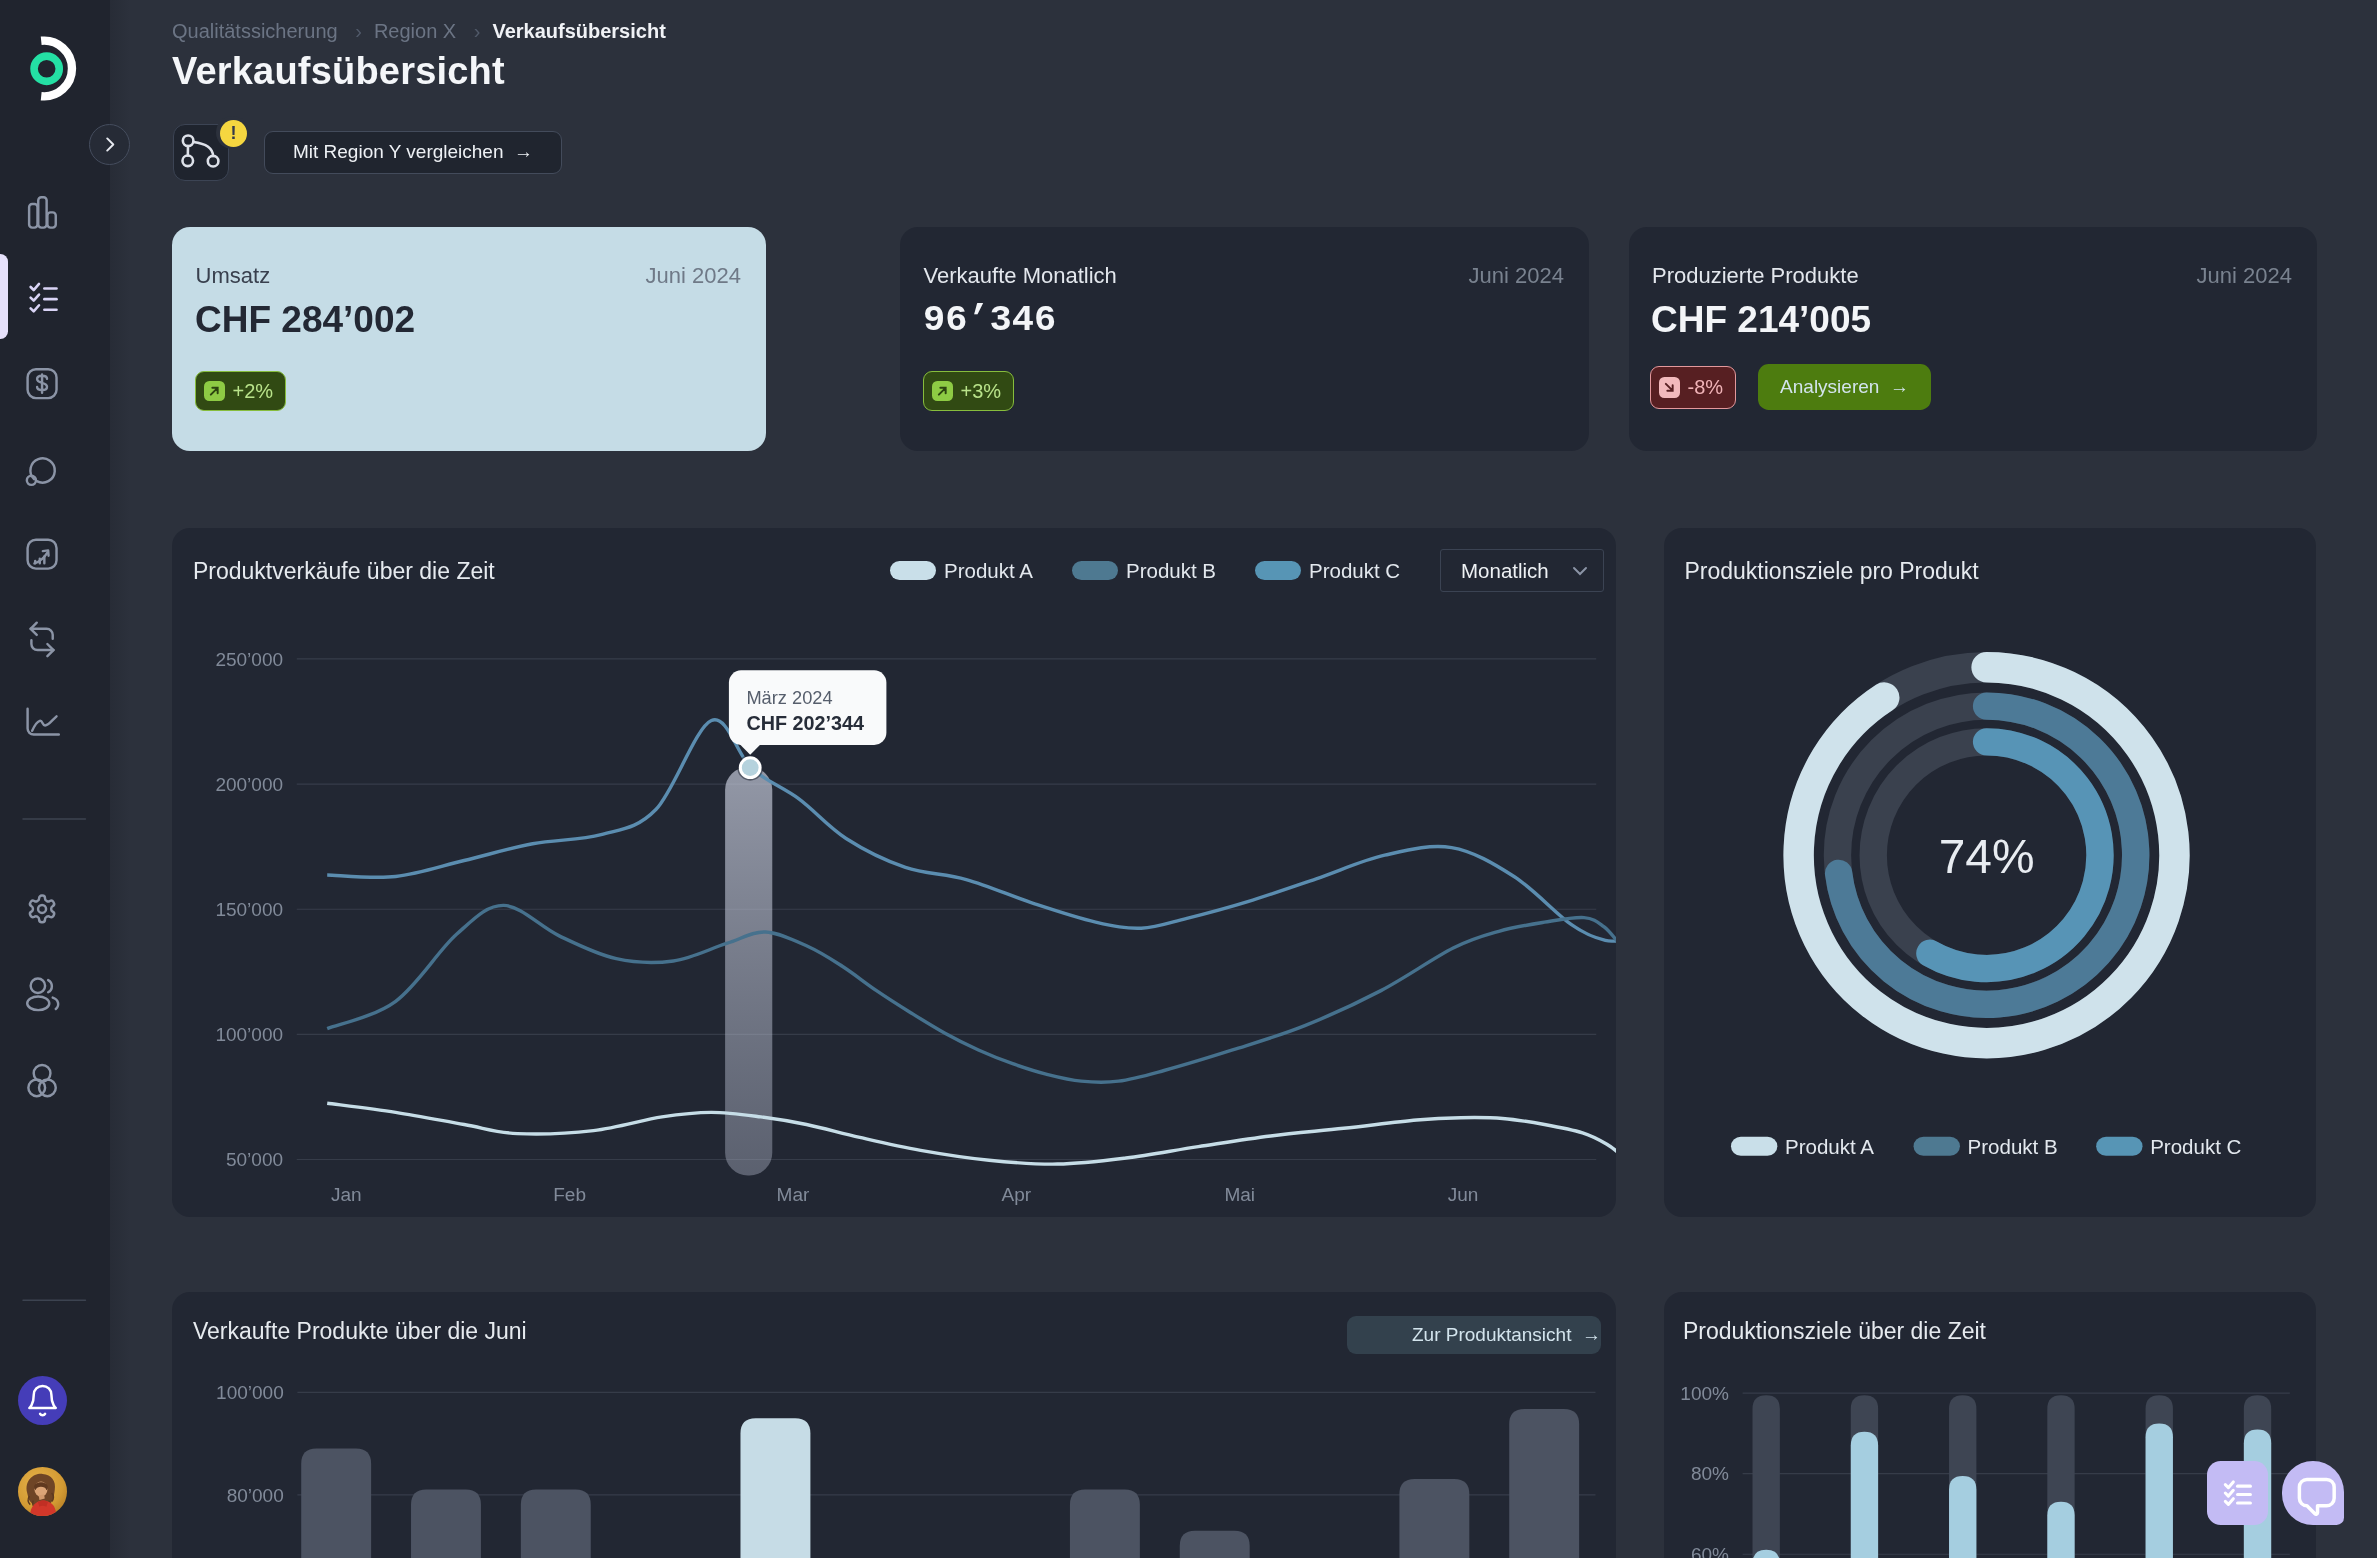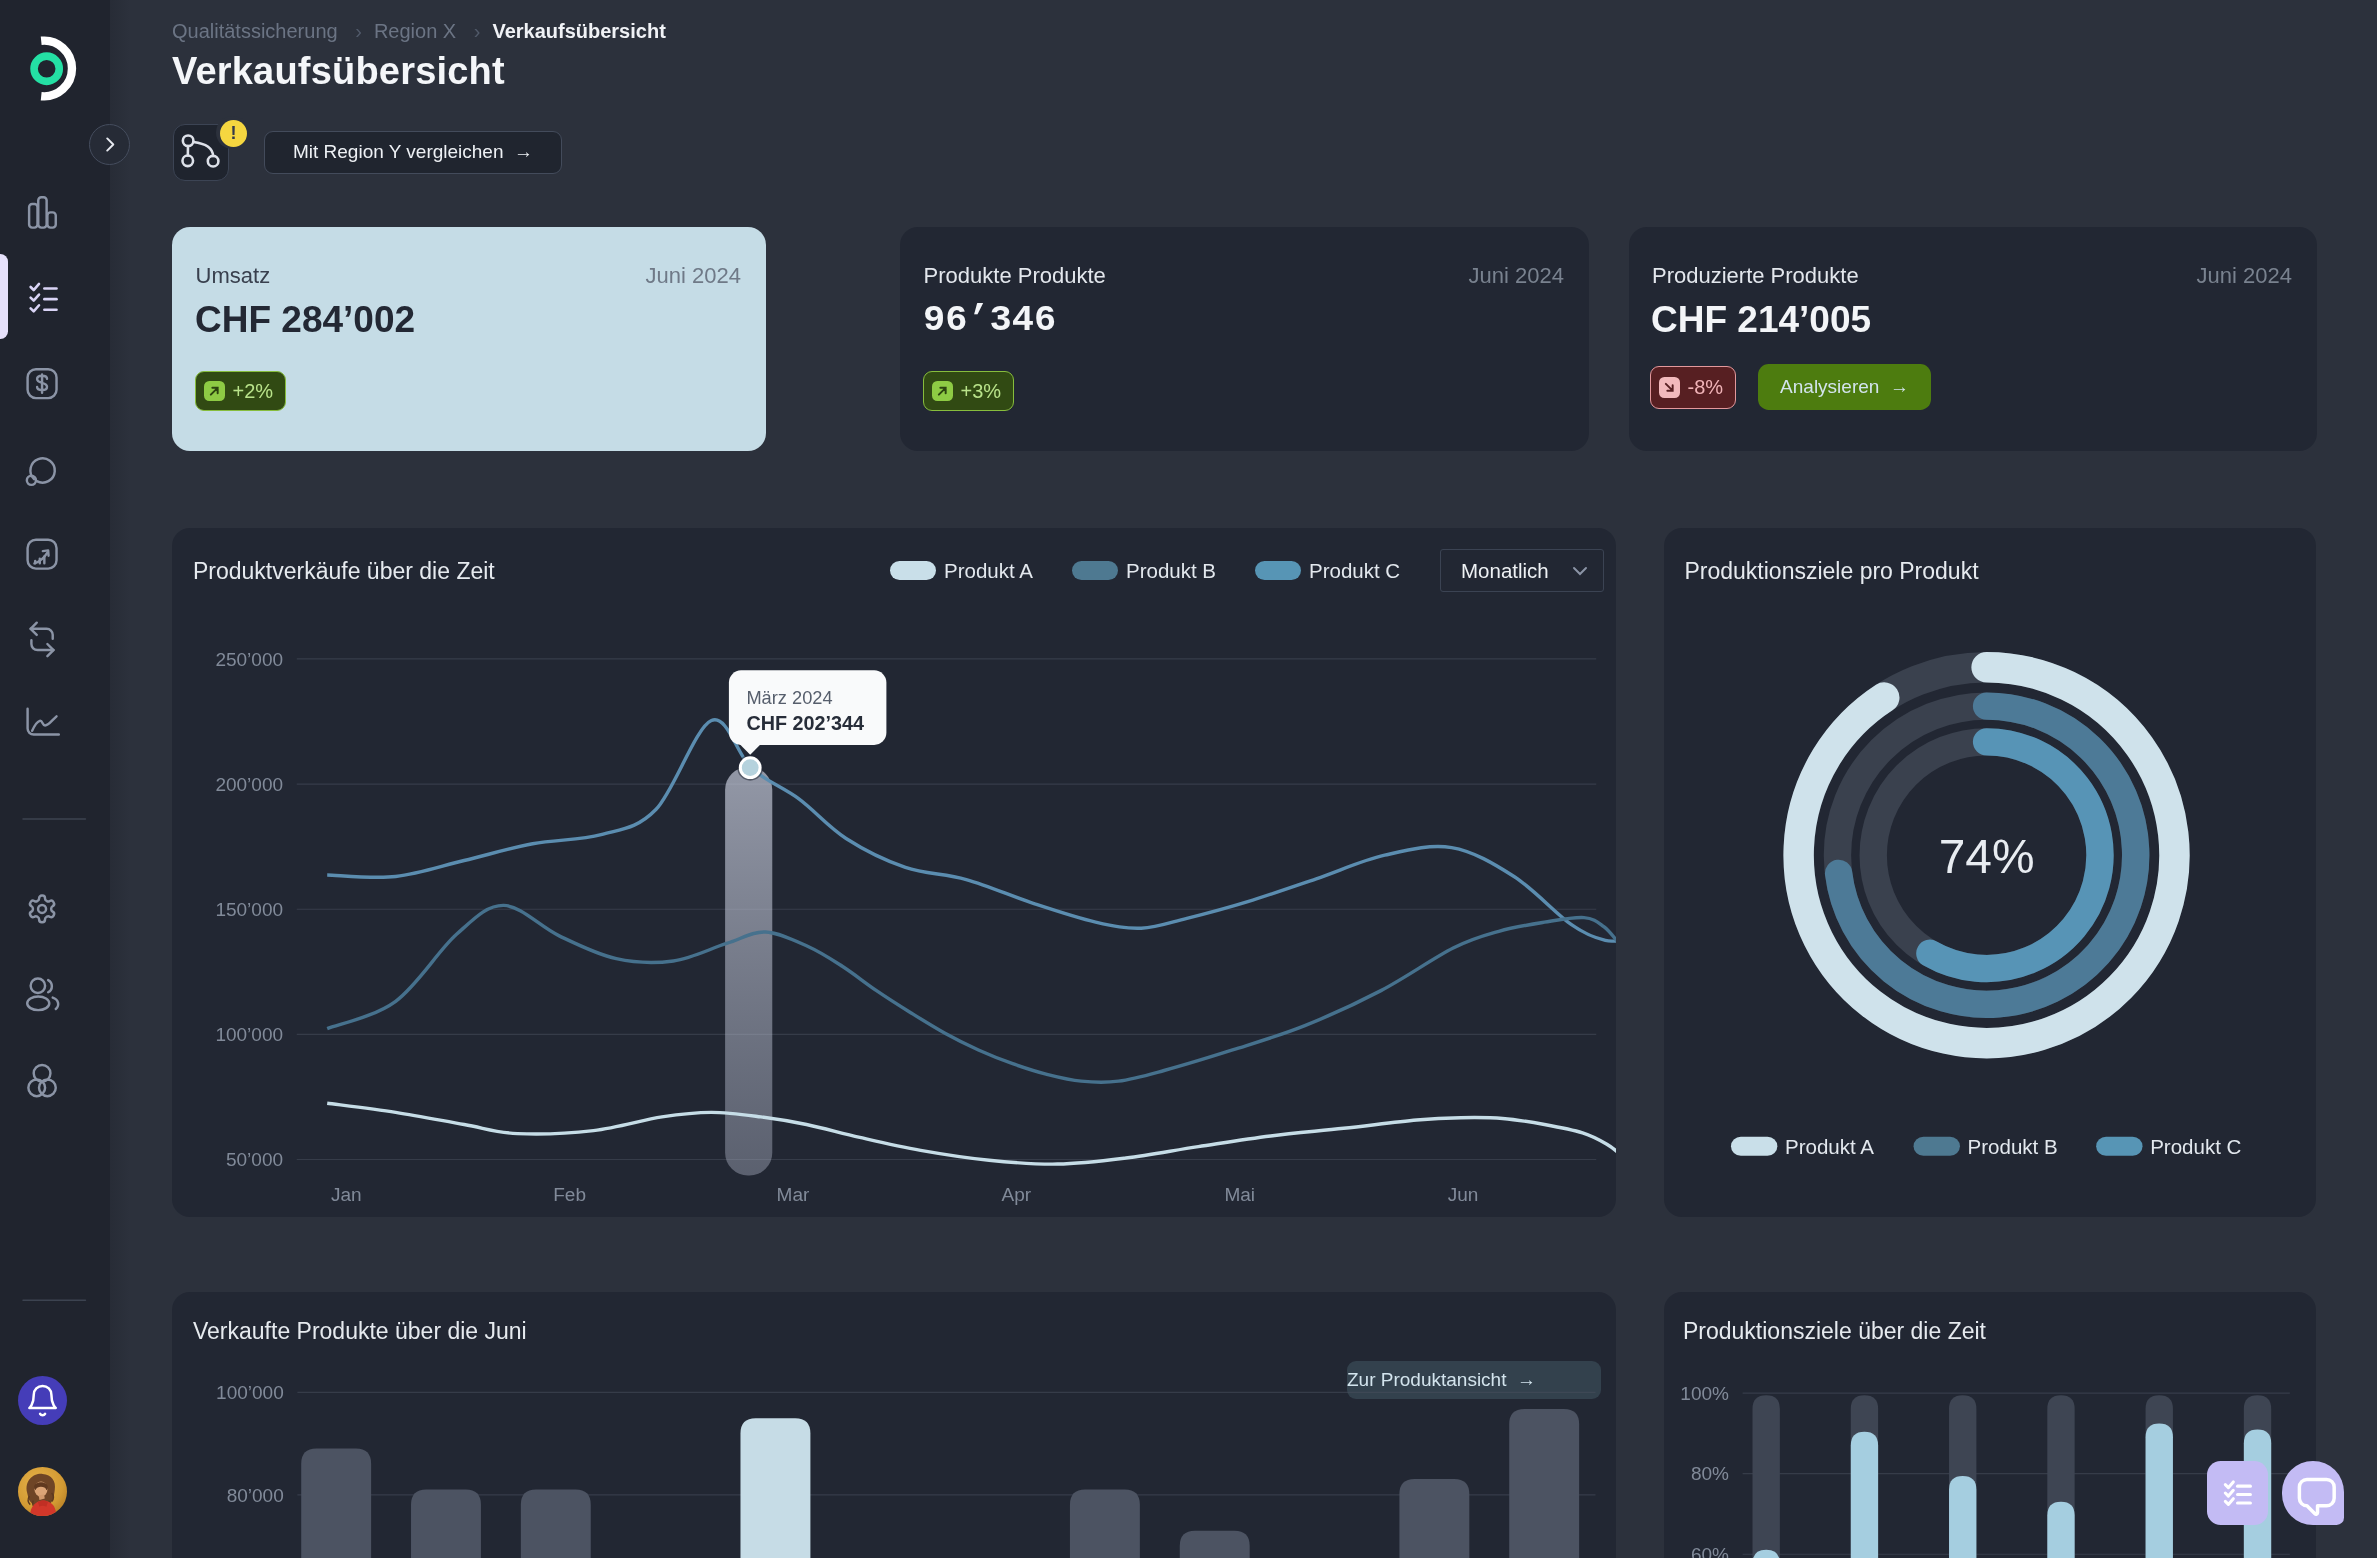--- a/index.html
+++ b/index.html
@@ -159,21 +159,21 @@
     <span style="width:20.5px;height:20.5px;border-radius:5.3px;background:#8ecb44;display:inline-block;position:relative;">
       <svg width="20.5" height="20.5" viewBox="0 0 27 27" fill="none" stroke="#2c4410" stroke-width="2.6" stroke-linecap="round">
           <path d="M9,18 L18,9 M11,9 h7 v7"></path>
         </svg>
     </span>
     <span style="font-size:20px;color:#b9e38a;margin-left:7.6px;">+2%</span>
   </div>
 </div>
 
 <div class="card" style="left:900px;top:227px;width:689px;height:224px;">
-  <div style="position:absolute;left:23.6px;top:36px;font-size:22px;color:#e3e7ed;">Produkte Produkte</div>
+  <div style="position:absolute;left:23.6px;top:36px;font-size:22px;color:#e3e7ed;">Verkaufte Monatlich</div>
   <div style="position:absolute;right:25px;top:36px;font-size:22px;color:#79828f;">Juni 2024</div>
   <div style="position:absolute;left:23px;top:72px;font-size:37px;font-weight:700;color:#f3f5f8;font-family:Liberation Mono, monospace;">96’346</div>
   <div style="position:absolute;left:23px;top:144px;height:40px;border-radius:9px;background:#314a13;border:1.5px solid #87bd3c;display:flex;align-items:center;padding:0 12px 0 8.4px;">
     <span style="width:20.5px;height:20.5px;border-radius:5.3px;background:#8ecb44;display:inline-block;">
       <svg width="20.5" height="20.5" viewBox="0 0 27 27" fill="none" stroke="#2c4410" stroke-width="2.6" stroke-linecap="round">
           <path d="M9,18 L18,9 M11,9 h7 v7"></path>
         </svg>
     </span>
     <span style="font-size:20px;color:#b9e38a;margin-left:7.6px;">+3%</span>
   </div>
@@ -278,21 +278,21 @@
   <rect x="2275" y="1494" width="61" height="25" rx="13" fill="#c9dfe9"></rect>
   <text x="2346" y="1517" font-family="Liberation Sans, sans-serif" font-size="27" fill="#e3e8ee">Produkt A</text>
   <rect x="2515" y="1494" width="61" height="25" rx="13" fill="#4e7991"></rect>
   <text x="2586" y="1517" font-family="Liberation Sans, sans-serif" font-size="27" fill="#e3e8ee">Produkt B</text>
   <rect x="2755" y="1494" width="61" height="25" rx="13" fill="#5795b5"></rect>
   <text x="2826" y="1517" font-family="Liberation Sans, sans-serif" font-size="27" fill="#e3e8ee">Produkt C</text>
 </svg>
 
 <div class="card" style="left:172px;top:1292px;width:1444px;height:396px;">
   <div style="position:absolute;left:21px;top:26px;font-size:23px;font-weight:500;color:#e6eaef;">Verkaufte Produkte über die Juni</div>
-  <div style="position:absolute;left:1175px;top:24px;width:254px;height:38px;border-radius:9px;background:#33414d;font-size:19px;color:#d3e4ed;line-height:38px;text-align:left;margin-top:45px;">Zur Produktansicht&nbsp;&nbsp;→</div>
+  <div style="position:absolute;left:1175px;top:24px;width:254px;height:38px;border-radius:9px;background:#33414d;font-size:19px;color:#d3e4ed;line-height:38px;text-align:right;">Zur Produktansicht&nbsp;&nbsp;→</div>
 </div>
 <svg class="abs" style="left:172px;top:1292px;" width="1444" height="266" viewBox="226 1698 1898 350" fill="none">
   <g stroke="#474e5c" stroke-width="1.5" opacity="0.55">
     <line x1="390" y1="1830" x2="2098" y2="1830"></line>
     <line x1="390" y1="1965" x2="2098" y2="1965"></line>
   </g>
   <g font-family="Liberation Sans, sans-serif" font-size="25" fill="#818a99" text-anchor="end">
     <text x="372" y="1839">100’000</text>
     <text x="372" y="1974">80’000</text>
   </g>

